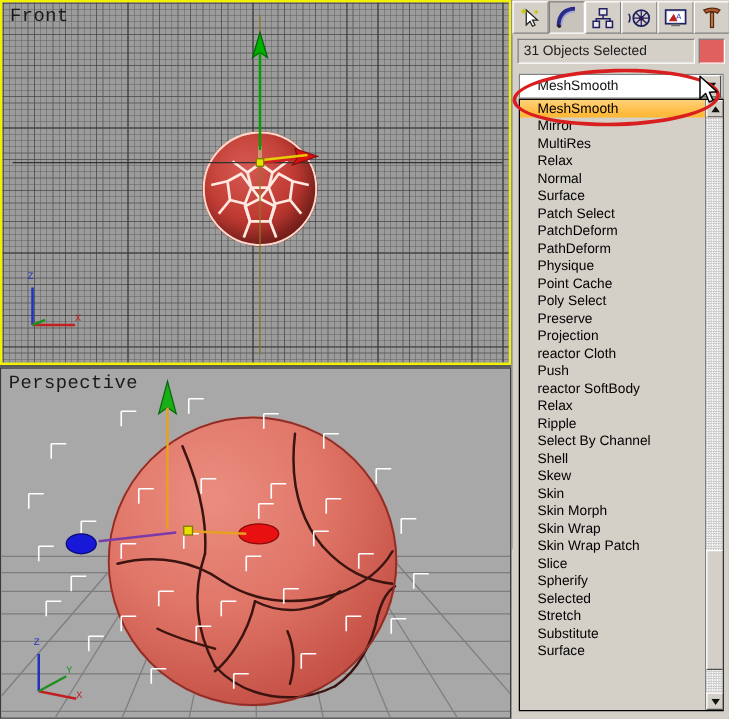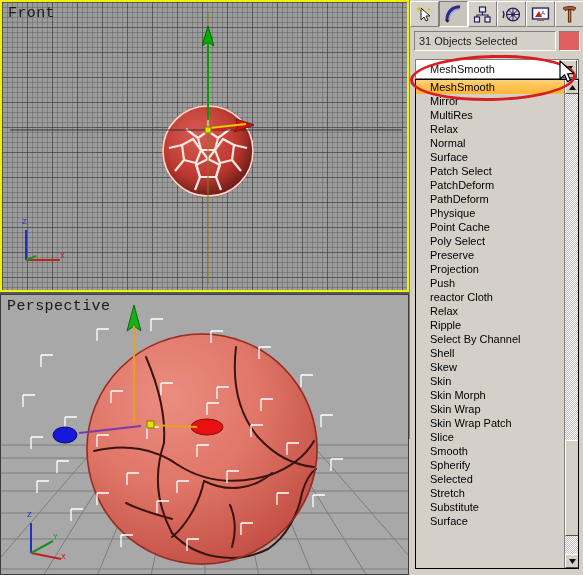--- a/index.html
+++ b/index.html
@@ -526,33 +526,33 @@
           <div class="mod-item">Normal</div>
           <div class="mod-item">Surface</div>
           <div class="mod-item">Patch Select</div>
           <div class="mod-item">PatchDeform</div>
           <div class="mod-item">PathDeform</div>
           <div class="mod-item">Physique</div>
           <div class="mod-item">Point Cache</div>
           <div class="mod-item">Poly Select</div>
           <div class="mod-item">Preserve</div>
           <div class="mod-item">Projection</div>
+          <div class="mod-item">reactor Cloth</div>
           <div class="mod-item">Push</div>
-          <div class="mod-item">reactor Cloth</div>
+          <div class="mod-item">reactor SoftBody</div>
           <div class="mod-item">Relax</div>
           <div class="mod-item">Ripple</div>
           <div class="mod-item">Select By Channel</div>
           <div class="mod-item">Shell</div>
           <div class="mod-item">Skew</div>
           <div class="mod-item">Skin</div>
           <div class="mod-item">Skin Morph</div>
           <div class="mod-item">Skin Wrap</div>
           <div class="mod-item">Skin Wrap Patch</div>
           <div class="mod-item">Slice</div>
-          <div class="mod-item">Smooth</div>
           <div class="mod-item">Spherify</div>
           <div class="mod-item">Selected</div>
           <div class="mod-item">Stretch</div>
           <div class="mod-item">Substitute</div>
           <div class="mod-item">Surface</div>
         </div>
 
       <div id="list-scroll">
         <div class="scroll-btn" style="position:absolute;left:0;top:0;">
           <svg width="7" height="5" viewBox="0 0 7 5">

